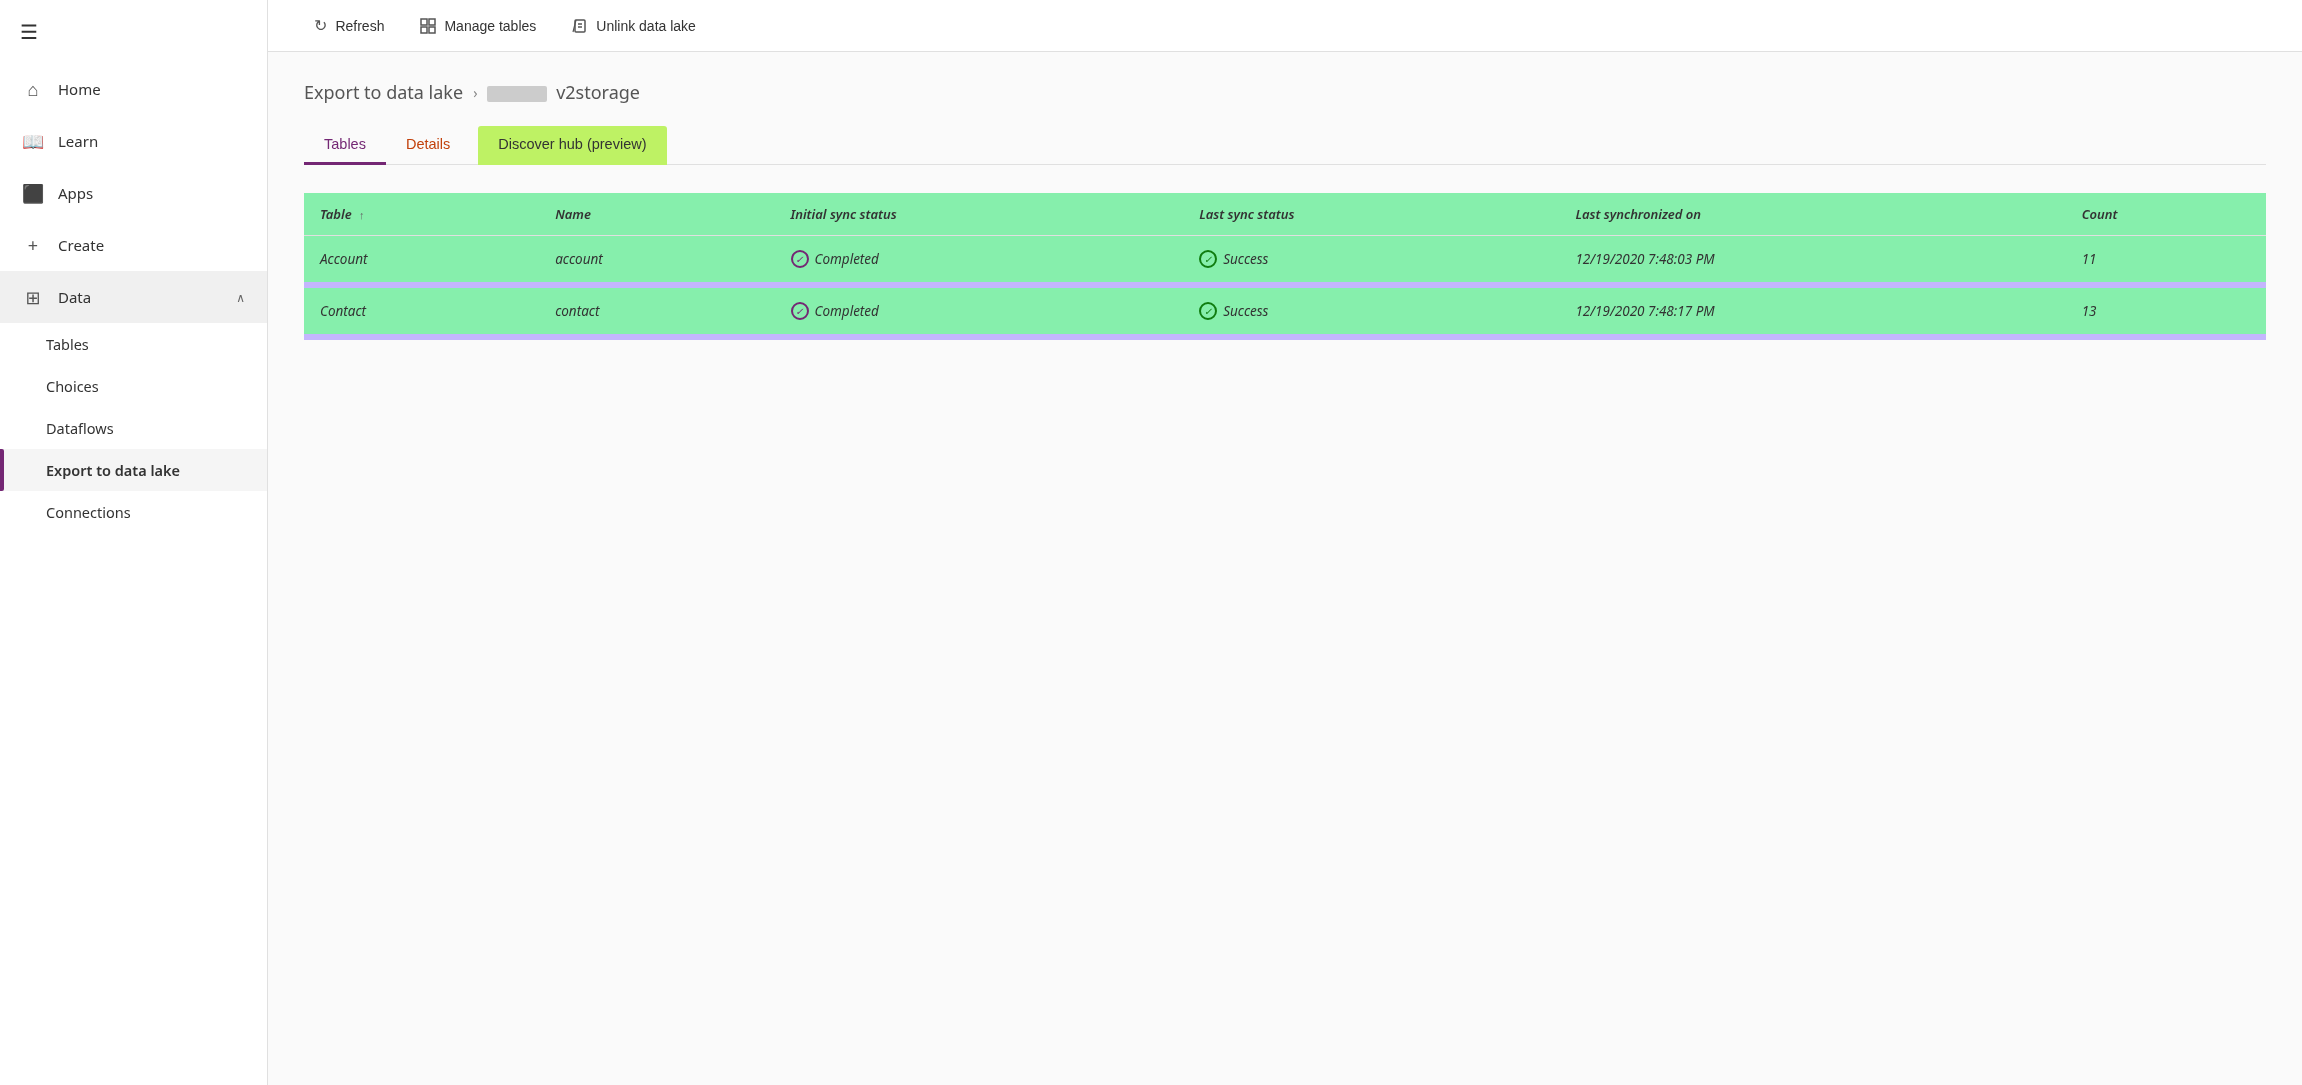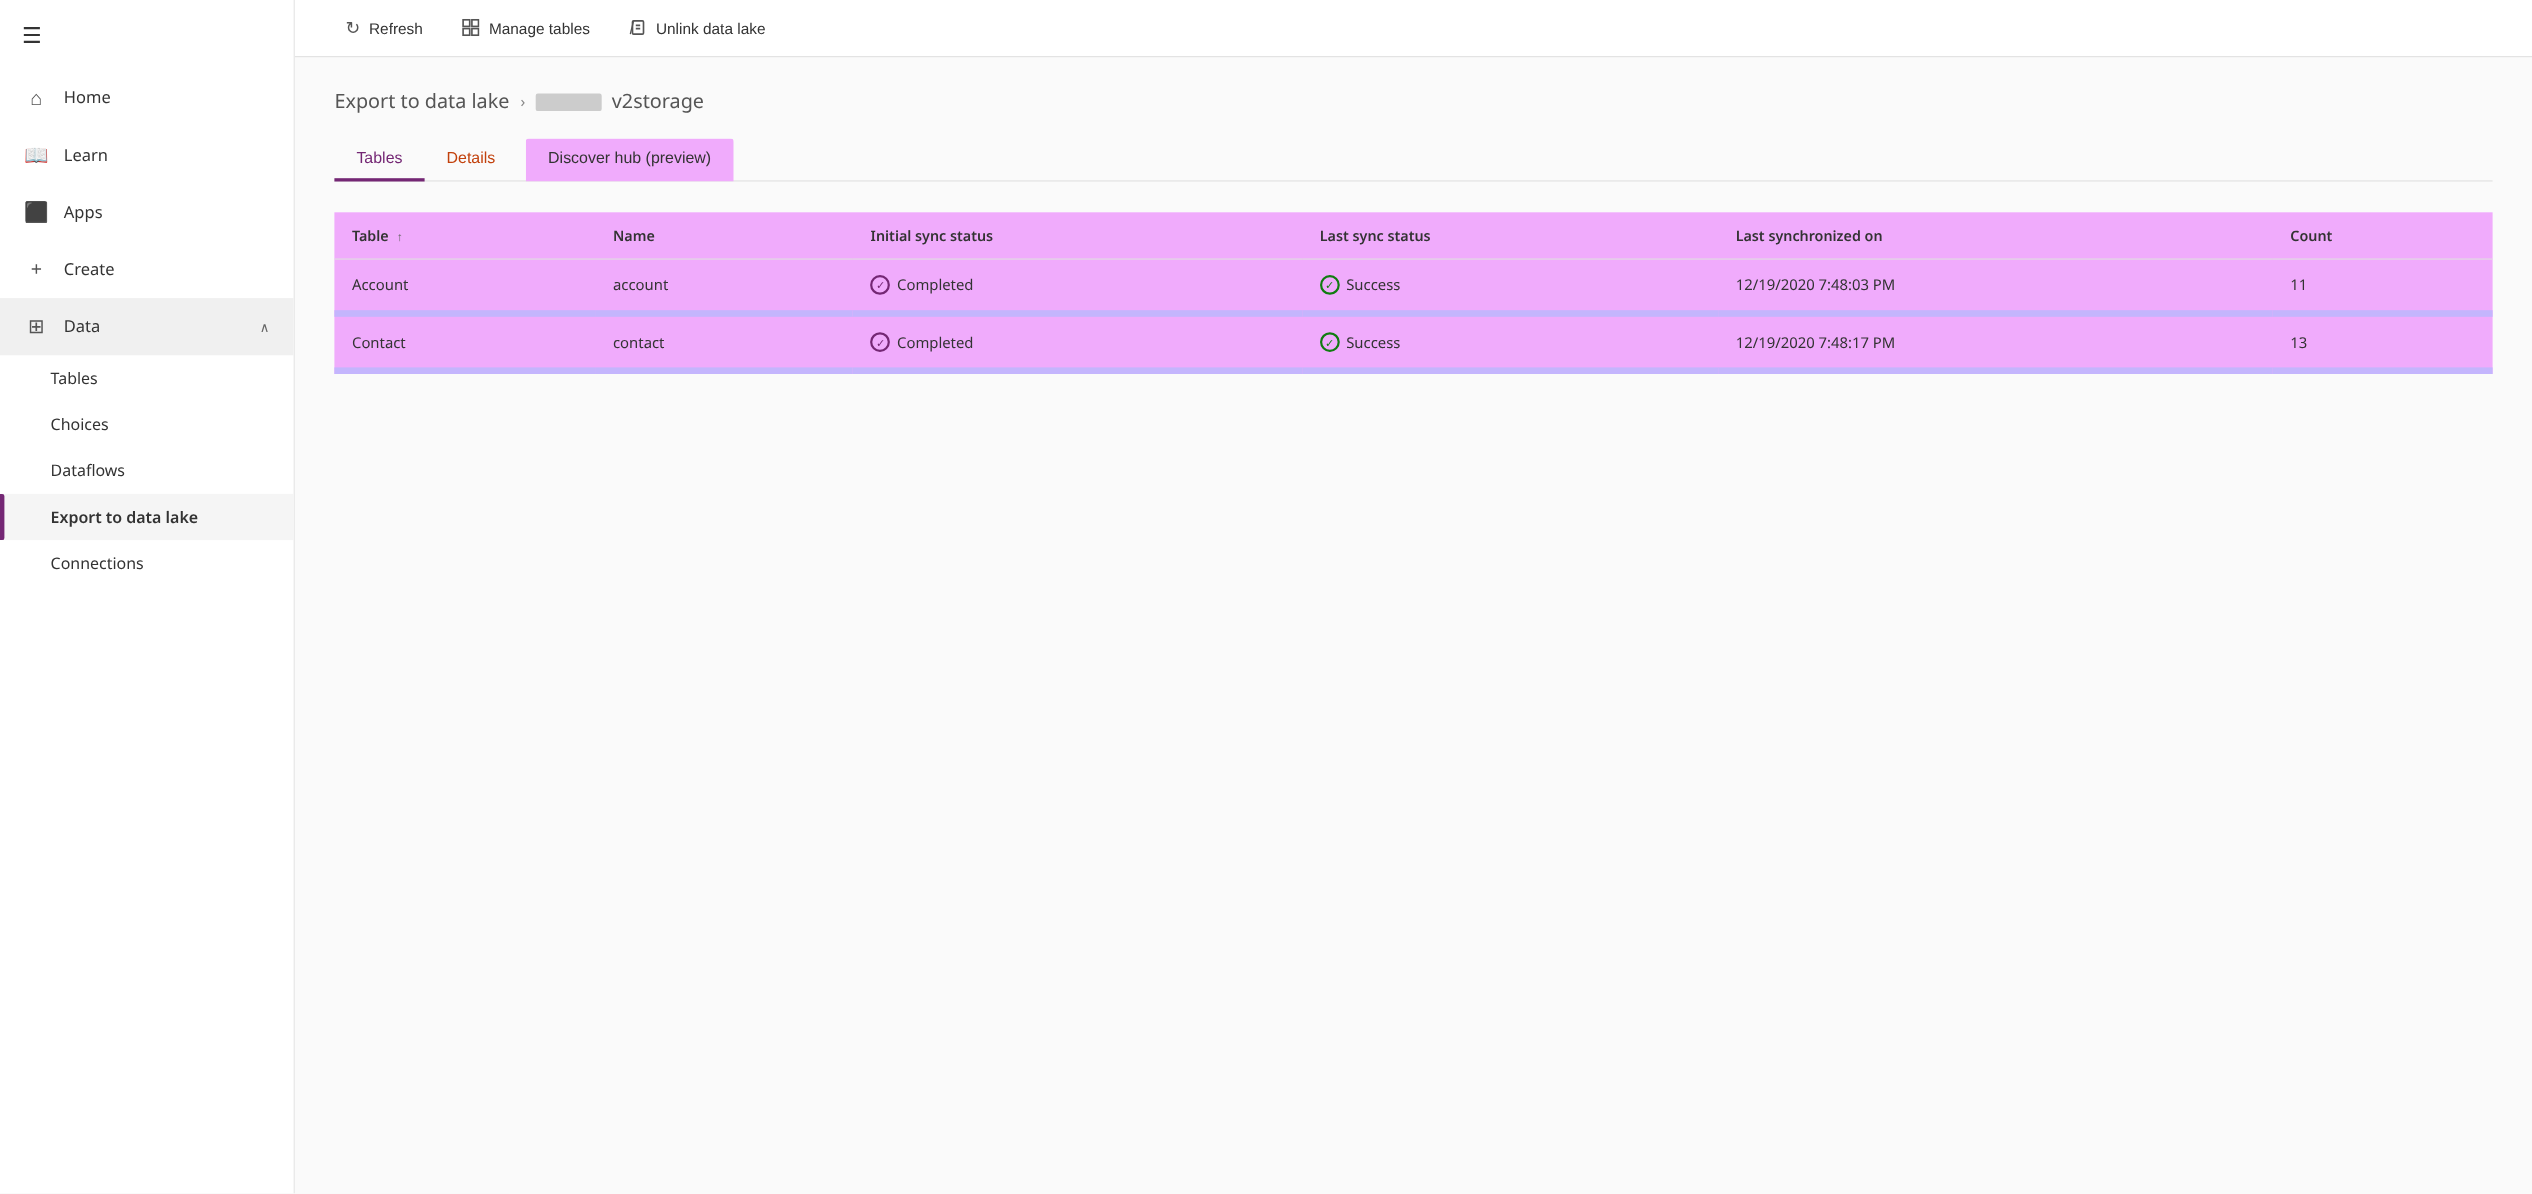--- a/index.html
+++ b/index.html
@@ -156,31 +156,32 @@
       border-top: none;
       border-left: none;
       border-right: none;
     }
     .tab.active {
       color: #742774;
       border-bottom-color: #742774;
       font-weight: 500;
     }
     .tab.discover-hub {
-      background: #f0abfc;
+      background: #bef264;
       color: #333;
       border-radius: 3px 3px 0 0;
       margin-left: 8px;
     }
 
     
     .data-table {
       width: 100%;
       border-collapse: collapse;
-      background: #f0abfc;
+      background: #86efac;
+      font-style: italic;
     }
     .data-table th {
       text-align: left;
       font-size: 13px;
       font-weight: 600;
       color: #333;
       padding: 12px 16px;
       border-bottom: 1px solid #e0e0e0;
       white-space: nowrap;
     }

